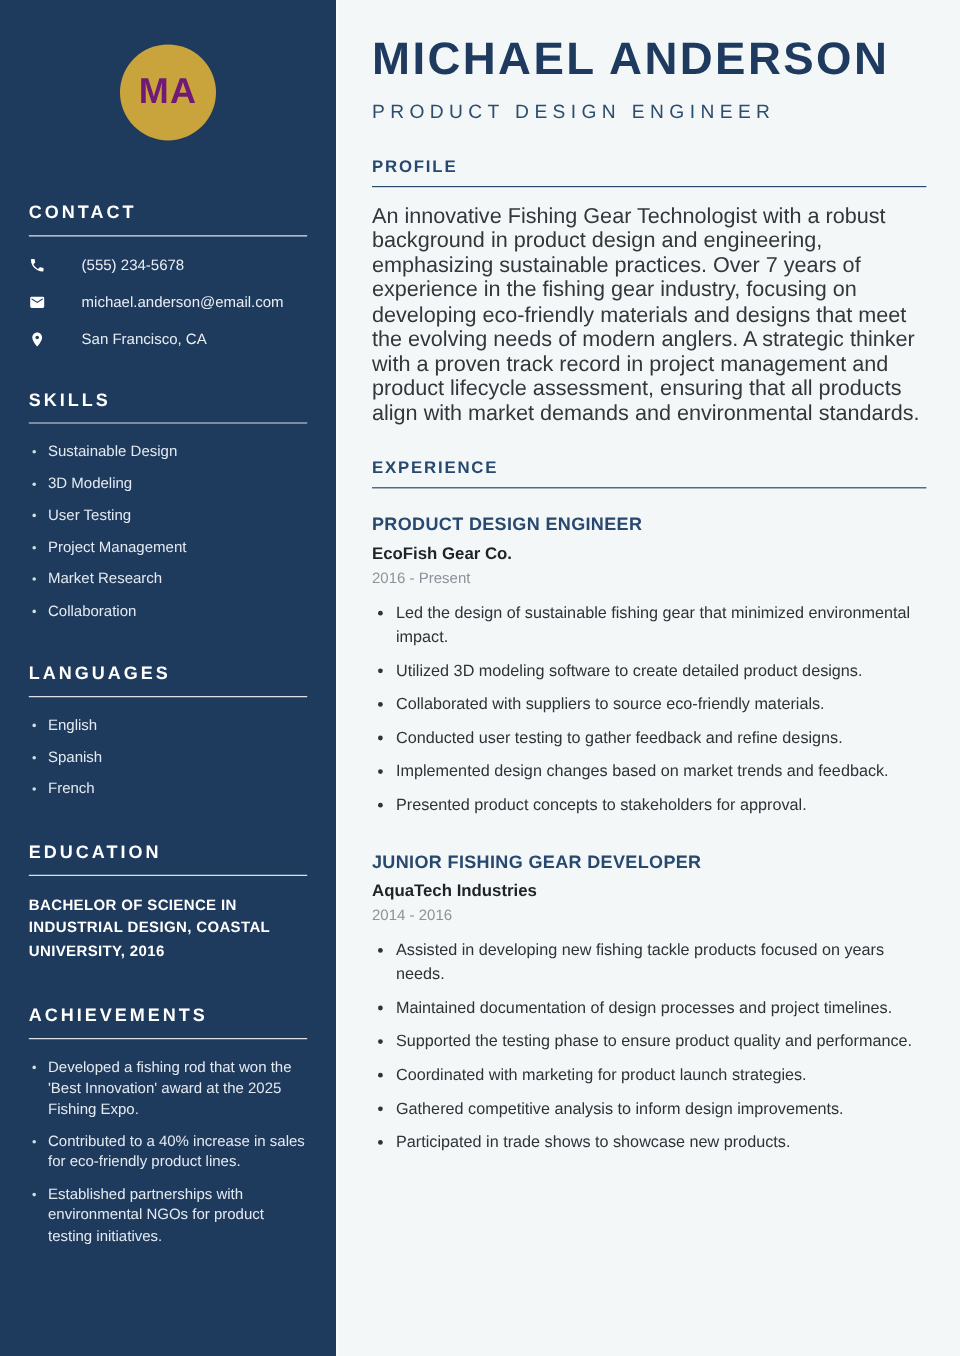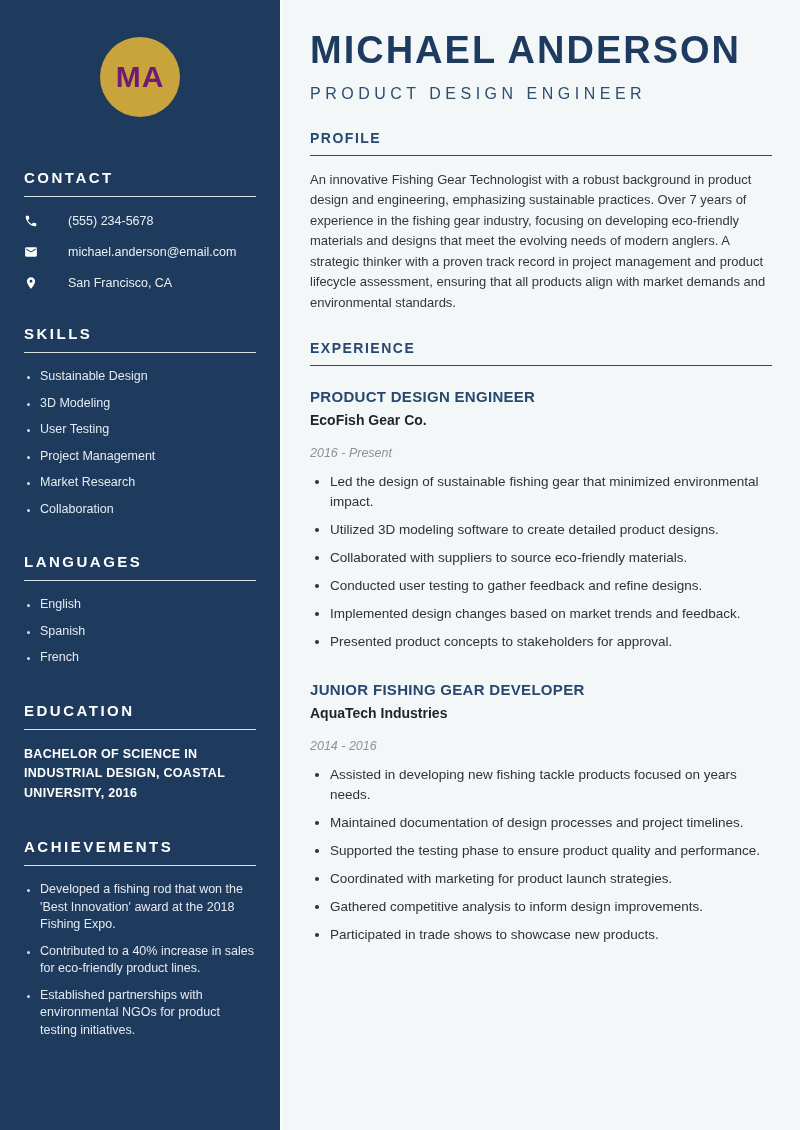--- a/index.html
+++ b/index.html
@@ -66,34 +66,34 @@
     margin-top: 13px; font-size: 16px; font-weight: 500;
     letter-spacing: 4.5px; color: #2d4d6f;
   }
   .main-section { margin-top: 27px; }
   .main-h {
     margin: 0; font-size: 14px; font-weight: 700;
     letter-spacing: 1.5px; color: #27486f;
     padding-bottom: 9px; border-bottom: 1px solid #2c4a6e;
   }
   .profile-text {
-    margin: 14px 0 0 0; font-size: 13px;
+    margin: 14px 0 0 0; font-size: 18px;
     line-height: 20.5px; color: #33363b;
   }
   .job { margin-top: 22px; }
   .job + .job { margin-top: 30px; }
   .job-title {
     margin: 0; font-size: 15px; font-weight: 700;
     color: #27486f; letter-spacing: 0.3px;
   }
   .job-company {
     margin-top: 7px; font-size: 14px; font-weight: 700; color: #1f2327;
   }
   .job-dates {
-    margin-top: 18px; font-size: 12.5px; font-style: italic; color: #8d9199;
+    margin-top: 6px; font-size: 12.5px; color: #8d9199;
   }
   .job-bullets {
     margin: 12px 0 0 0; padding-left: 20px;
     font-size: 13.5px; color: #2f3237;
   }
   .job-bullets li { margin-bottom: 8.5px; line-height: 19.5px; }
 </style>
 </head>
 <body>
 
@@ -157,21 +157,21 @@
       <h2 class="side-h">EDUCATION</h2>
       <hr class="side-rule">
       <div class="degree">BACHELOR OF SCIENCE IN INDUSTRIAL DESIGN, COASTAL UNIVERSITY, 2016</div>
     </section>
 
     <section class="side-section">
       <h2 class="side-h">ACHIEVEMENTS</h2>
       <hr class="side-rule">
       <ul class="side-list">
 
-      <li>Developed a fishing rod that won the 'Best Innovation' award at the 2018 Fishing Expo.</li>
+      <li>Developed a fishing rod that won the 'Best Innovation' award at the 2025 Fishing Expo.</li>
           <li>Contributed to a 40% increase in sales for eco-friendly product lines.</li>
           <li>Established partnerships with environmental NGOs for product testing initiatives.</li>
         </ul>
     </section>
 
   </aside>
 
   <main class="main">
 
     <h1 class="name">MICHAEL ANDERSON</h1>

